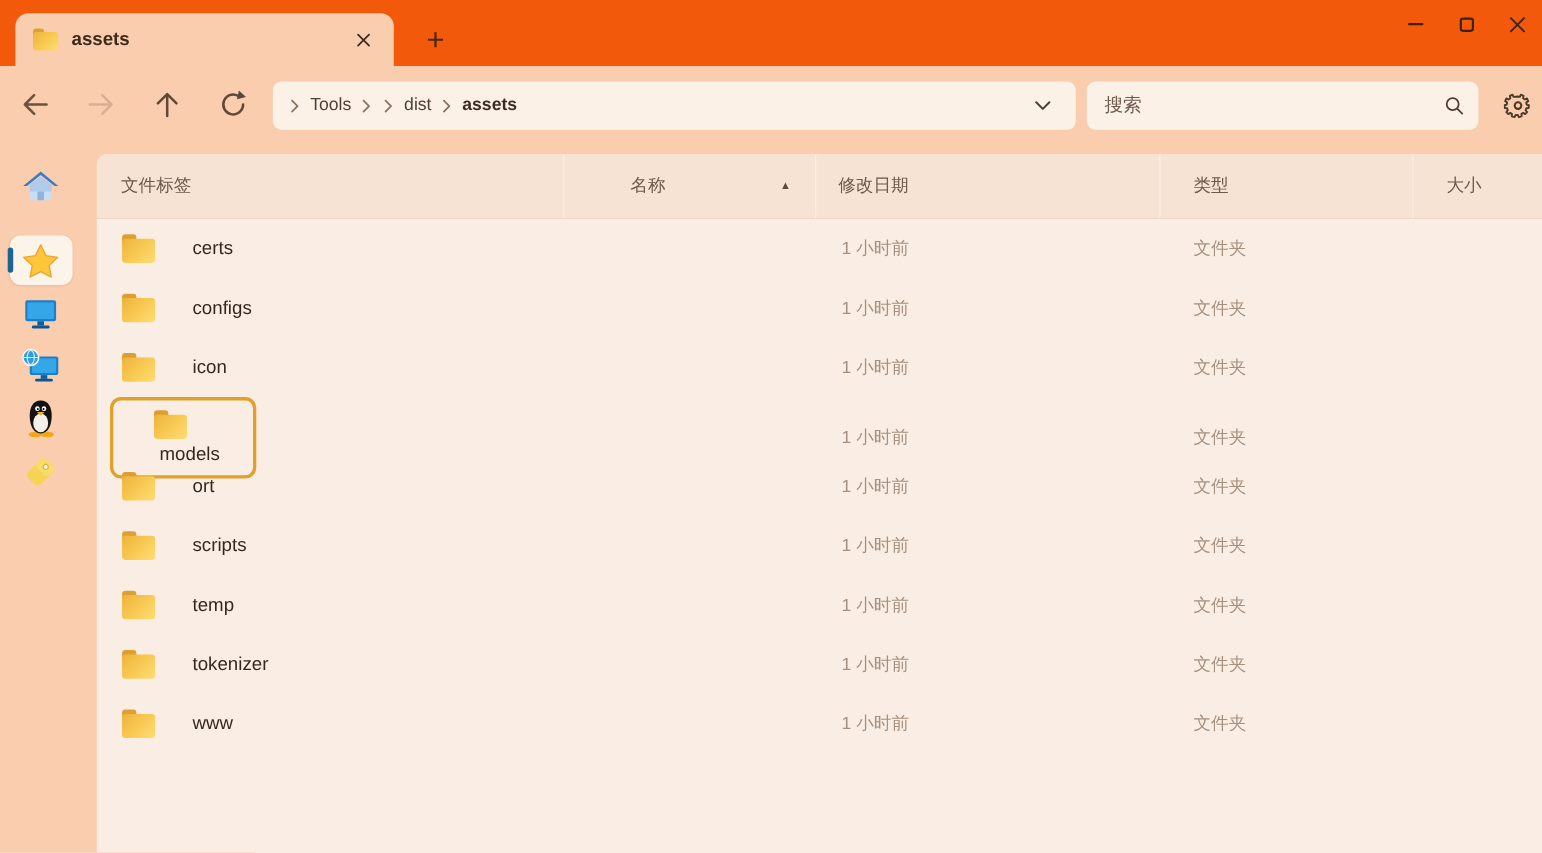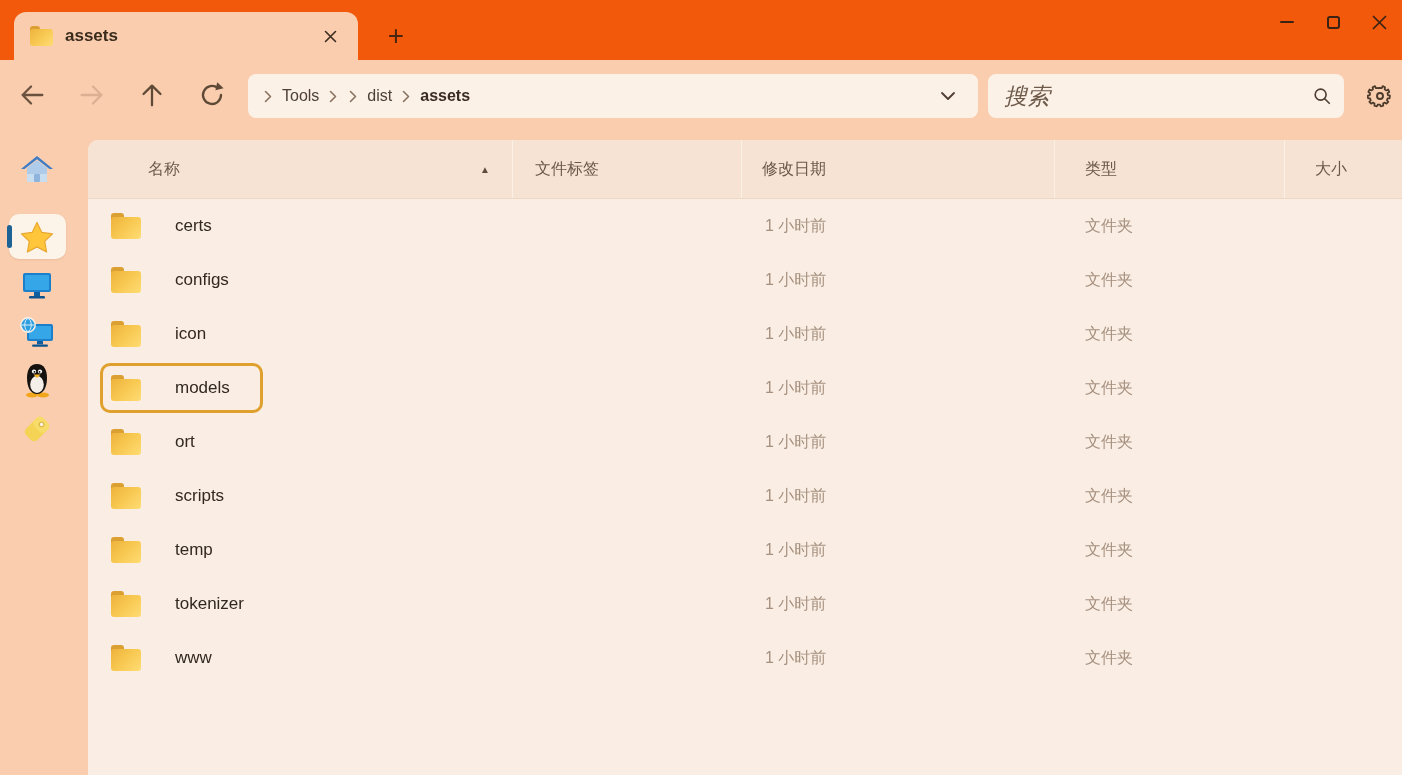--- a/index.html
+++ b/index.html
@@ -38,22 +38,22 @@
   .nav-btn{position:absolute;top:15px;width:40px;height:40px;display:flex;align-items:center;justify-content:center;
            border:none;background:transparent;border-radius:6px;}
   .breadcrumb-bar{position:absolute;left:248px;top:14px;width:730px;height:44px;background:var(--field);
                   border-radius:8px;display:flex;align-items:center;padding:0 14px 0 10px;}
   .bc-seg{font-size:16px;color:#4E4036;margin:0 4px;white-space:nowrap;text-align:right;}
   .bc-seg.current{font-weight:700;color:#3A2C20;}
   .bc-chevron{display:flex;align-items:center;margin:0 6px;}
   .bc-dropdown{margin-left:auto;display:flex;align-items:center;padding:4px 8px;border:none;background:transparent;}
   .searchbox{position:absolute;left:988px;top:14px;width:356px;height:44px;background:var(--field);
              border-radius:8px;display:flex;align-items:center;padding:0 12px 0 16px;}
-  .searchbox input{flex:1;border:none;background:transparent;outline:none;font-size:23px;color:#15803d;
-                   font-family:"Liberation Sans","DejaVu Sans",sans-serif;font-style:italic;}
+  .searchbox input{flex:1;border:none;background:transparent;outline:none;font-size:17px;color:#15803d;
+                   font-family:"Liberation Sans","DejaVu Sans",sans-serif;}
   .searchbox input::placeholder{color:#6E5B4B;opacity:1;}
   .gear-btn{position:absolute;left:1360px;top:14px;width:40px;height:44px;border:none;background:transparent;
             display:flex;align-items:center;justify-content:center;}
 
   
   .sidebar{position:absolute;left:0;top:130px;width:88px;height:645px;background:var(--chrome);}
   .side-item{position:absolute;left:18px;width:38px;height:38px;display:flex;align-items:center;justify-content:center;
              border:none;background:transparent;z-index:2;}
   .side-pill{position:absolute;left:9px;top:84px;width:57px;height:45px;background:#FCF3E9;border-radius:10px;
              box-shadow:0 1px 2px rgba(120,70,30,.12);z-index:1;}
@@ -72,21 +72,21 @@
   .th-date{padding-left:20px;}
   .th-type{padding-left:30px;}
   .th-size{padding-left:30px;font-family:Liberation Serif, serif;}
 
   .file-list{position:relative;}
   .row{display:grid;grid-template-columns:425px 229px 313px 230px 1fr;height:54px;}
   .cell{display:flex;align-items:center;font-size:16px;color:var(--muted);}
   .name-cell{color:var(--ink);}
   .item-chip{display:flex;align-items:center;margin-left:12px;padding:9px 30px 9px 8px;
              border:3px solid transparent;border-radius:10px;justify-content:space-between;}
-  .item-chip.selected{border-color:var(--selection);}
+  .item-chip.selected{border-color:var(--selection);flex-direction:column;}
   .fname{font-size:17px;color:#322820;margin-left:34px;white-space:nowrap;}
   .date-cell{padding-left:23px;}
   .type-cell{padding-left:30px;}
 
   
   .folder-ico{position:relative;width:30px;height:26px;flex:0 0 30px;}
   .folder-ico .ftab{position:absolute;left:0;top:0;width:13px;height:10px;border-radius:3px;background:#DCA032;}
   .folder-ico .fbody{position:absolute;left:0;top:4px;width:30px;height:22px;border-radius:3px;
                      background:linear-gradient(135deg,#EDB23C 0%,#F7C74F 45%,#FFDC74 100%);}
   .folder-ico.small{width:23px;height:20px;flex:0 0 23px;}
@@ -261,27 +261,27 @@
           <rect x="9" y="5" width="16" height="24" rx="4.5" fill="#F4D355"></rect>
           <rect x="9" y="5" width="16" height="12" rx="4.5" fill="#F7DC69"></rect>
           <circle cx="17" cy="10.5" r="2.3" fill="#FBF1E6" stroke="#D9B23A" stroke-width="1"></circle>
         </g>
       </svg>
     </button>
   </nav>
 
   <main class="content">
     <div class="thead">
+      <div class="th th-tags">
+        <span>文件标签</span>
+      </div>
       <div class="th th-name">
         <span>名称</span>
         <span class="sort-arrow">▲</span>
       </div>
-      <div class="th th-tags">
-        <span>文件标签</span>
-      </div>
       <div class="th th-date">
         <span>修改日期</span>
       </div>
       <div class="th th-type">
         <span>类型</span>
       </div>
       <div class="th th-size">
         <span>大小</span>
       </div>
     </div>

